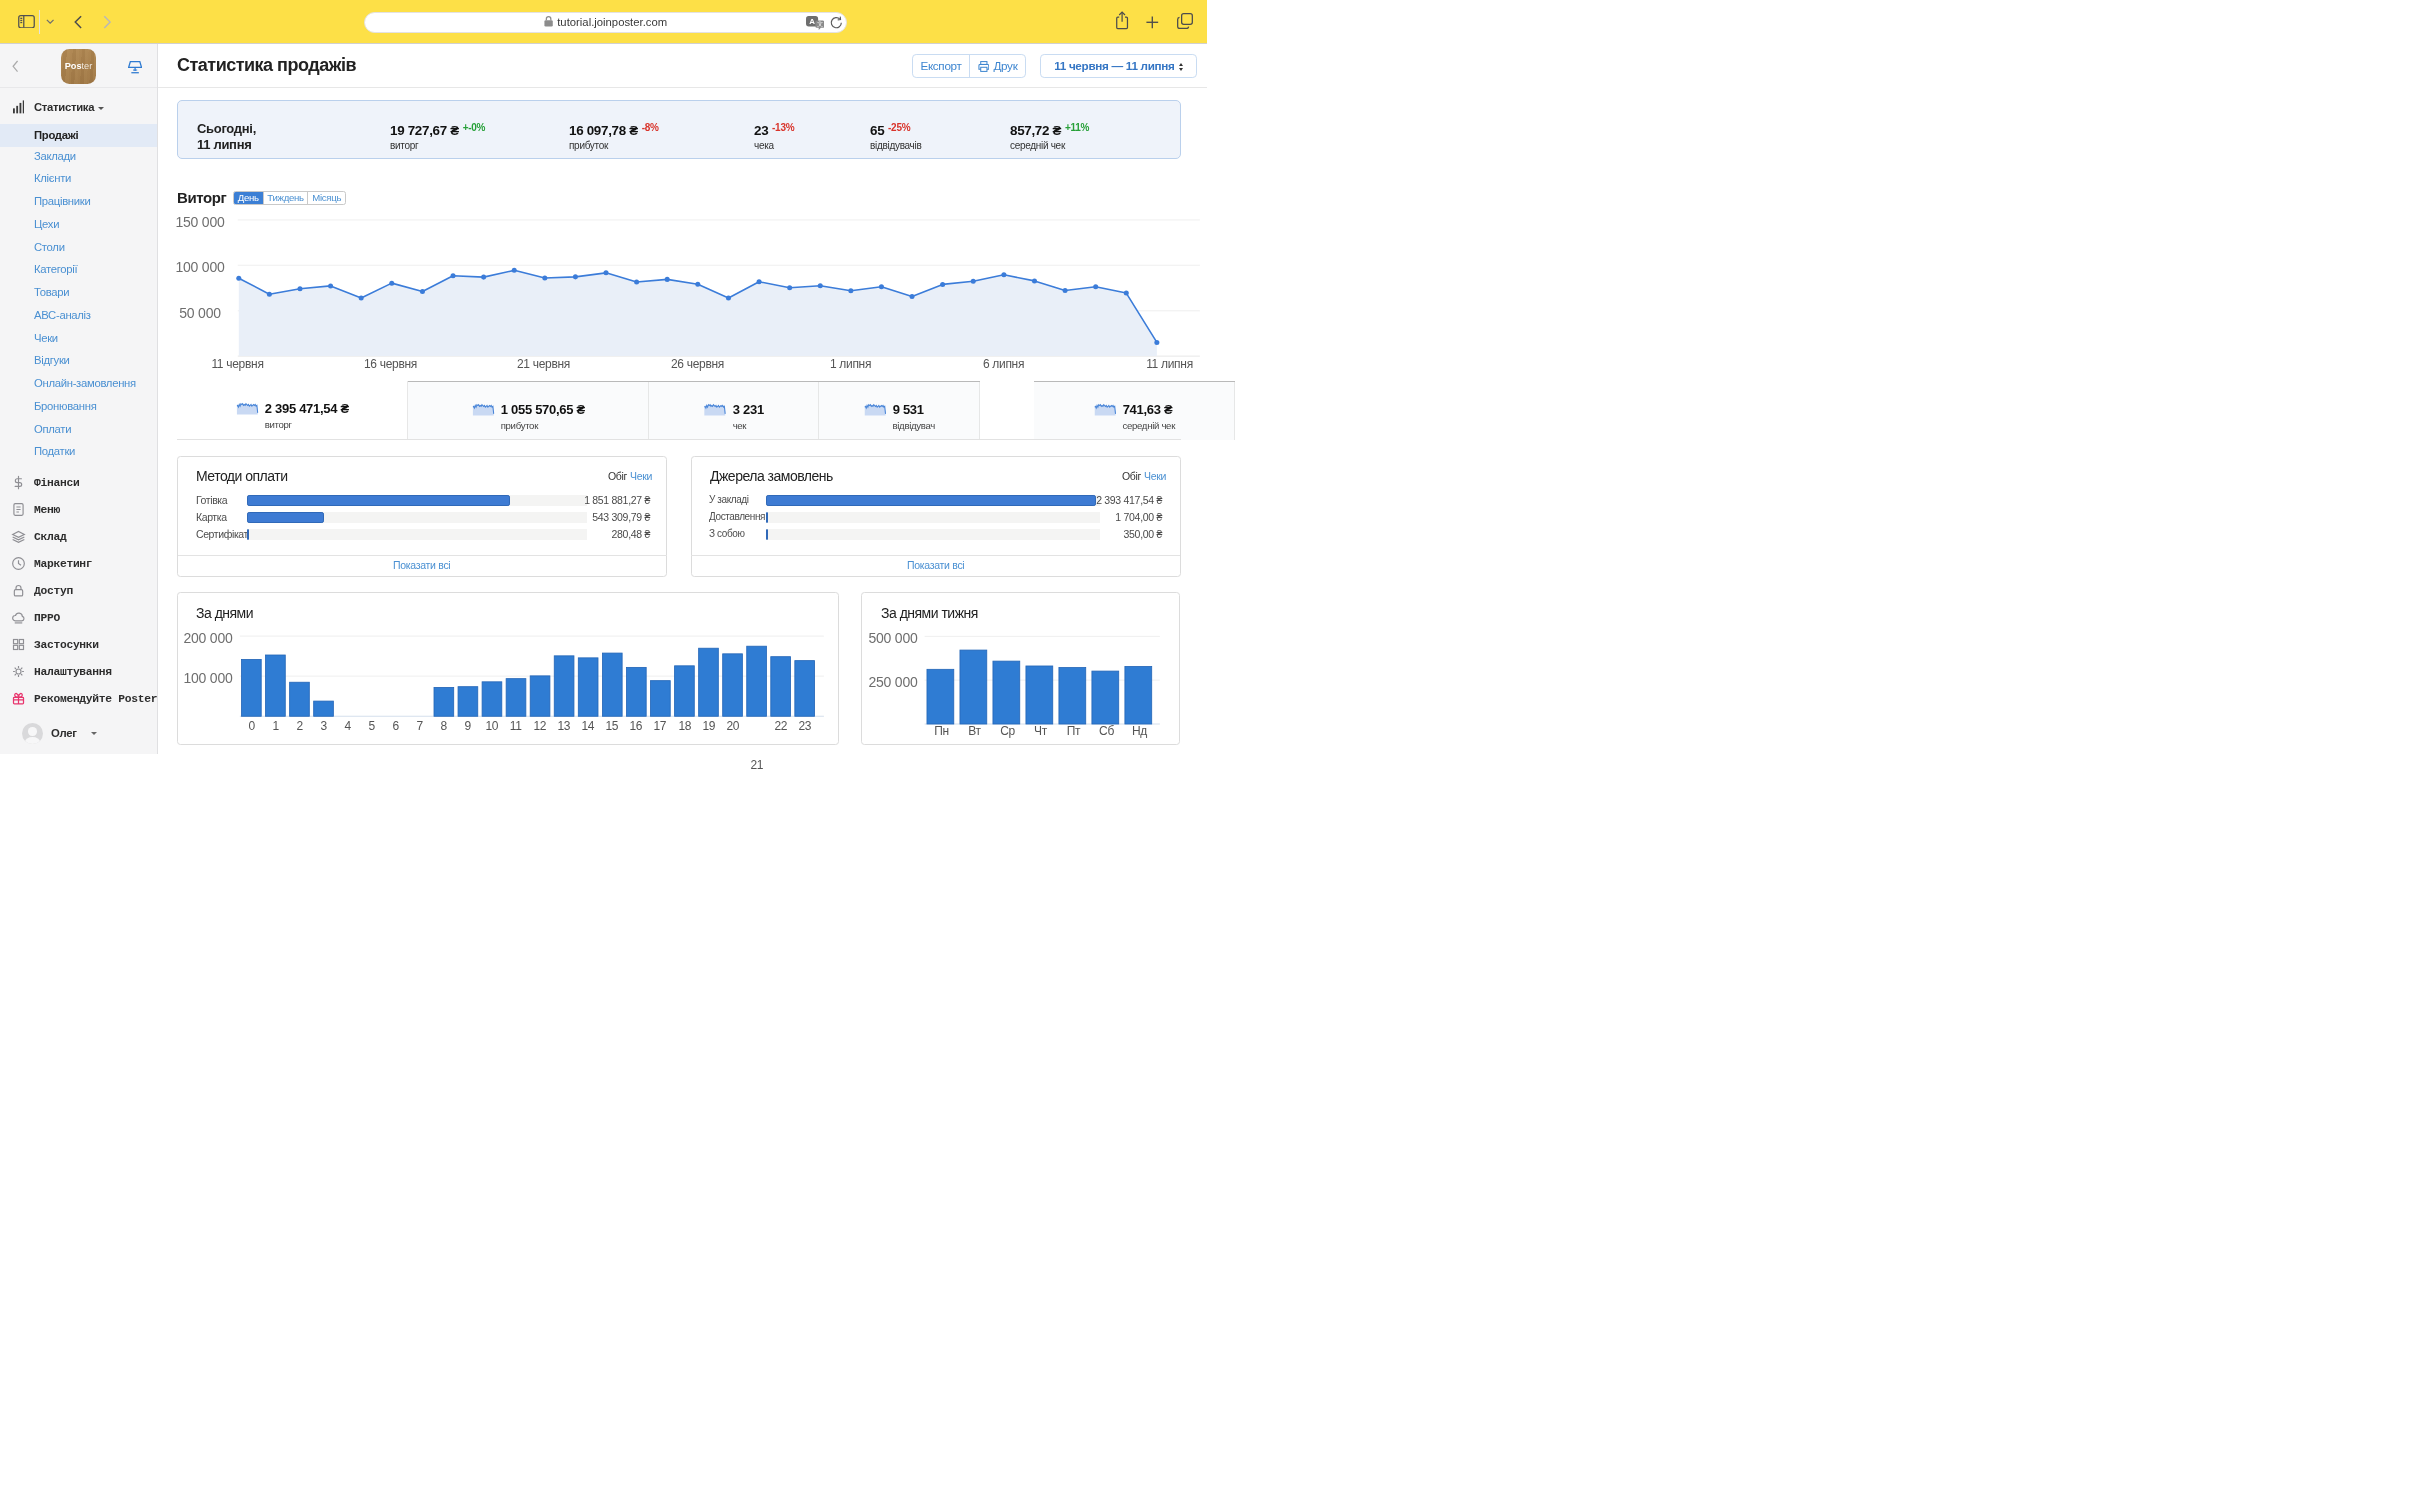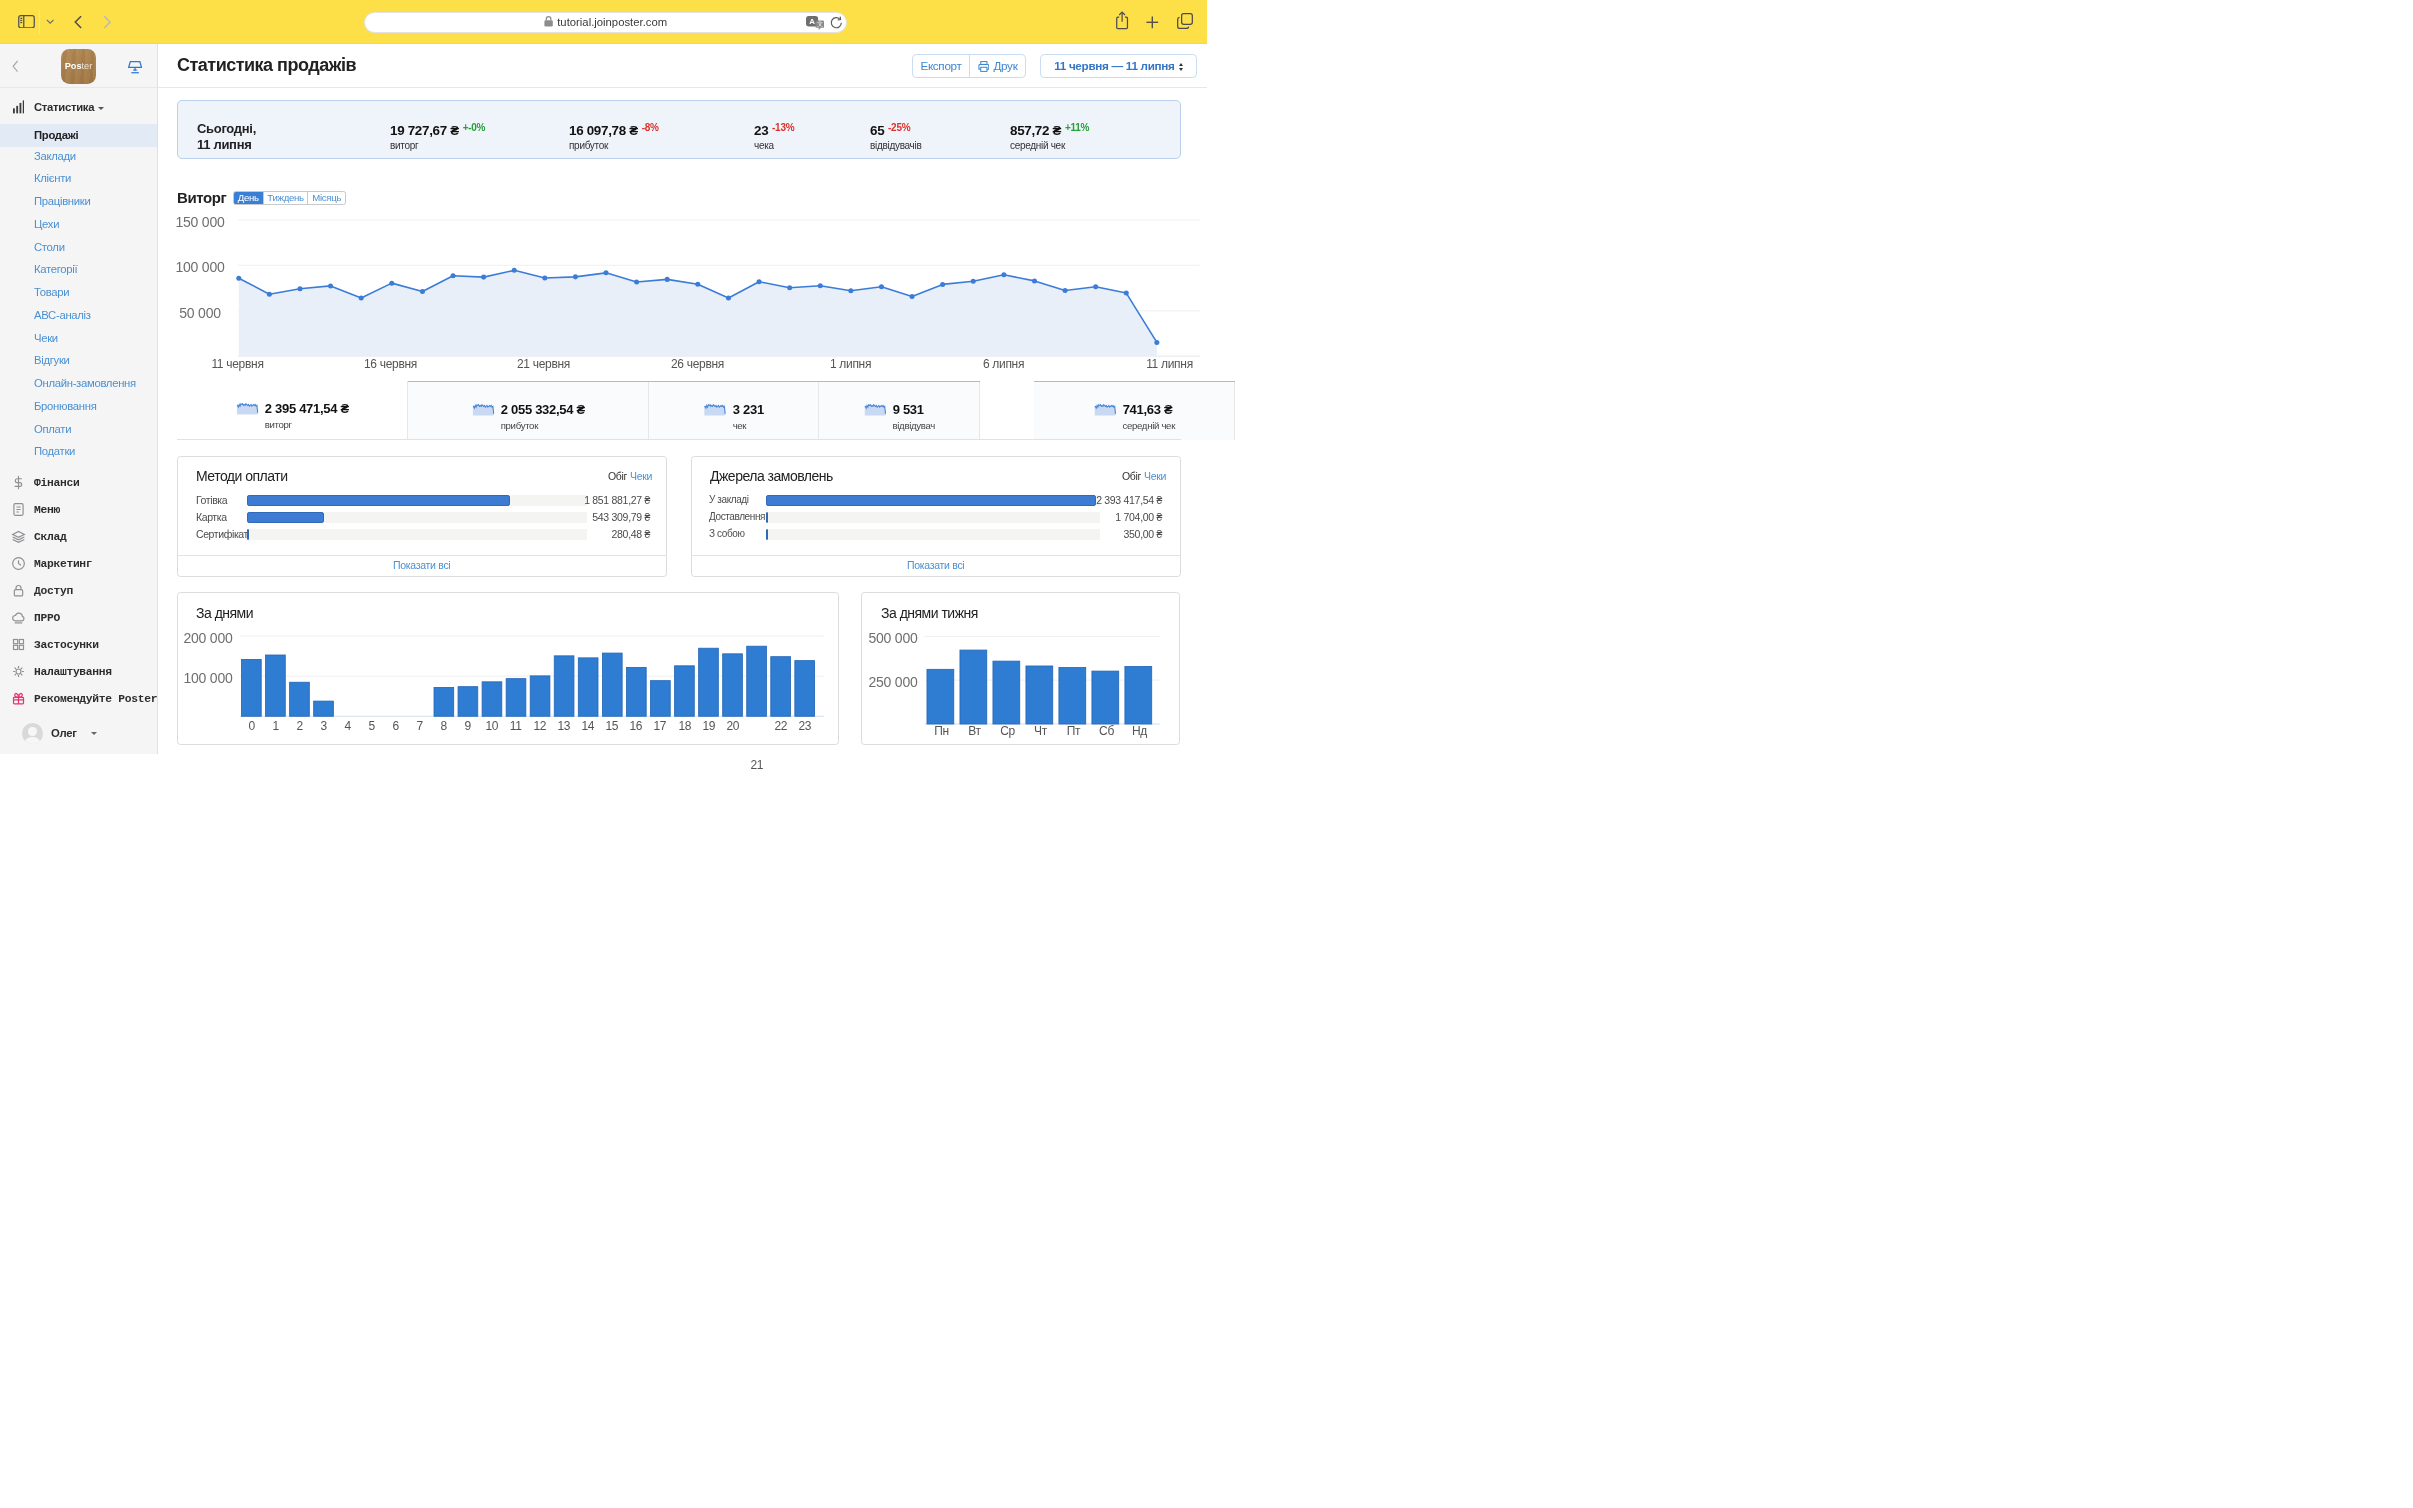--- a/index.html
+++ b/index.html
@@ -340,21 +340,21 @@
         <div class="tablabel">виторг</div>
       </div>
     </div>
     <div class="tab" style="left:408px;width:241px">
       <div class="tabin">
         <div class="tabrow">
           <svg class="spk" width="22" height="12.6" viewBox="0 0 26 15">
             <path d="M0,5 L1,4 L2,6 L3,3 L4,5 L5,2 L6,3 L7,2 L8,4 L9,3 L10,4 L11,2 L12,3 L13,4 L14,3 L15,5 L16,4 L17,3 L18,5 L19,4 L20,3 L21,4 L22,3 L23,5 L24,4 L25,13 L25,15 L0,15 Z" fill="#c9d9f3"></path>
             <path d="M0,5 L1,4 L2,6 L3,3 L4,5 L5,2 L6,3 L7,2 L8,4 L9,3 L10,4 L11,2 L12,3 L13,4 L14,3 L15,5 L16,4 L17,3 L18,5 L19,4 L20,3 L21,4 L22,3 L23,5 L24,4 L25,13" fill="none" stroke="#4a86d8" stroke-width="1.3"></path>
           </svg>
-          <span class="tabnum">2 055 332,54 ₴</span>
+          <span class="tabnum">1 055 570,65 ₴</span>
         </div>
         <div class="tablabel">прибуток</div>
       </div>
     </div>
     <div class="tab" style="left:649px;width:170px">
       <div class="tabin">
         <div class="tabrow">
           <svg class="spk" width="22" height="12.6" viewBox="0 0 26 15">
             <path d="M0,5 L1,4 L2,6 L3,3 L4,5 L5,2 L6,3 L7,2 L8,4 L9,3 L10,4 L11,2 L12,3 L13,4 L14,3 L15,5 L16,4 L17,3 L18,5 L19,4 L20,3 L21,4 L22,3 L23,5 L24,4 L25,13 L25,15 L0,15 Z" fill="#c9d9f3"></path>
             <path d="M0,5 L1,4 L2,6 L3,3 L4,5 L5,2 L6,3 L7,2 L8,4 L9,3 L10,4 L11,2 L12,3 L13,4 L14,3 L15,5 L16,4 L17,3 L18,5 L19,4 L20,3 L21,4 L22,3 L23,5 L24,4 L25,13" fill="none" stroke="#4a86d8" stroke-width="1.3"></path>

